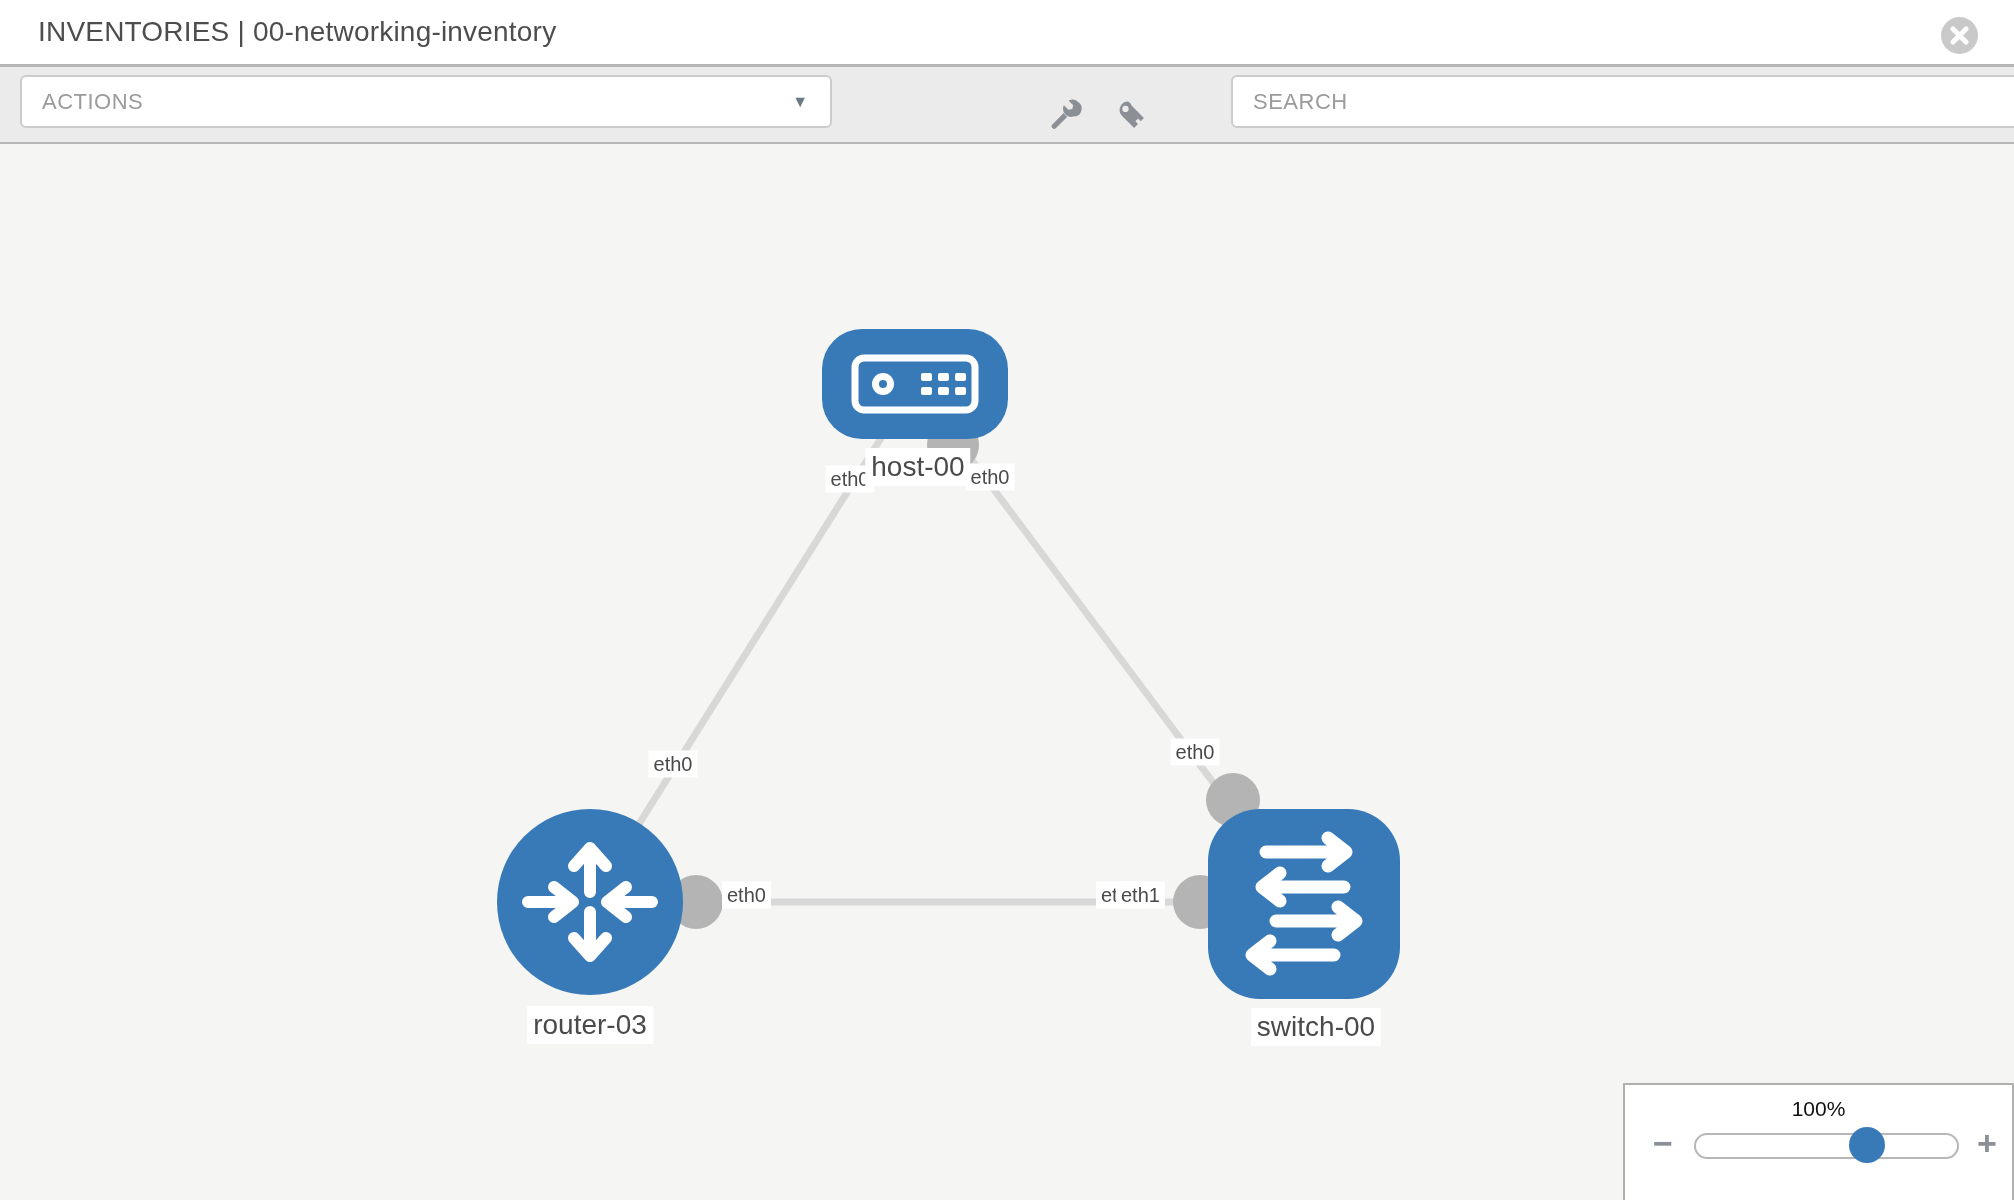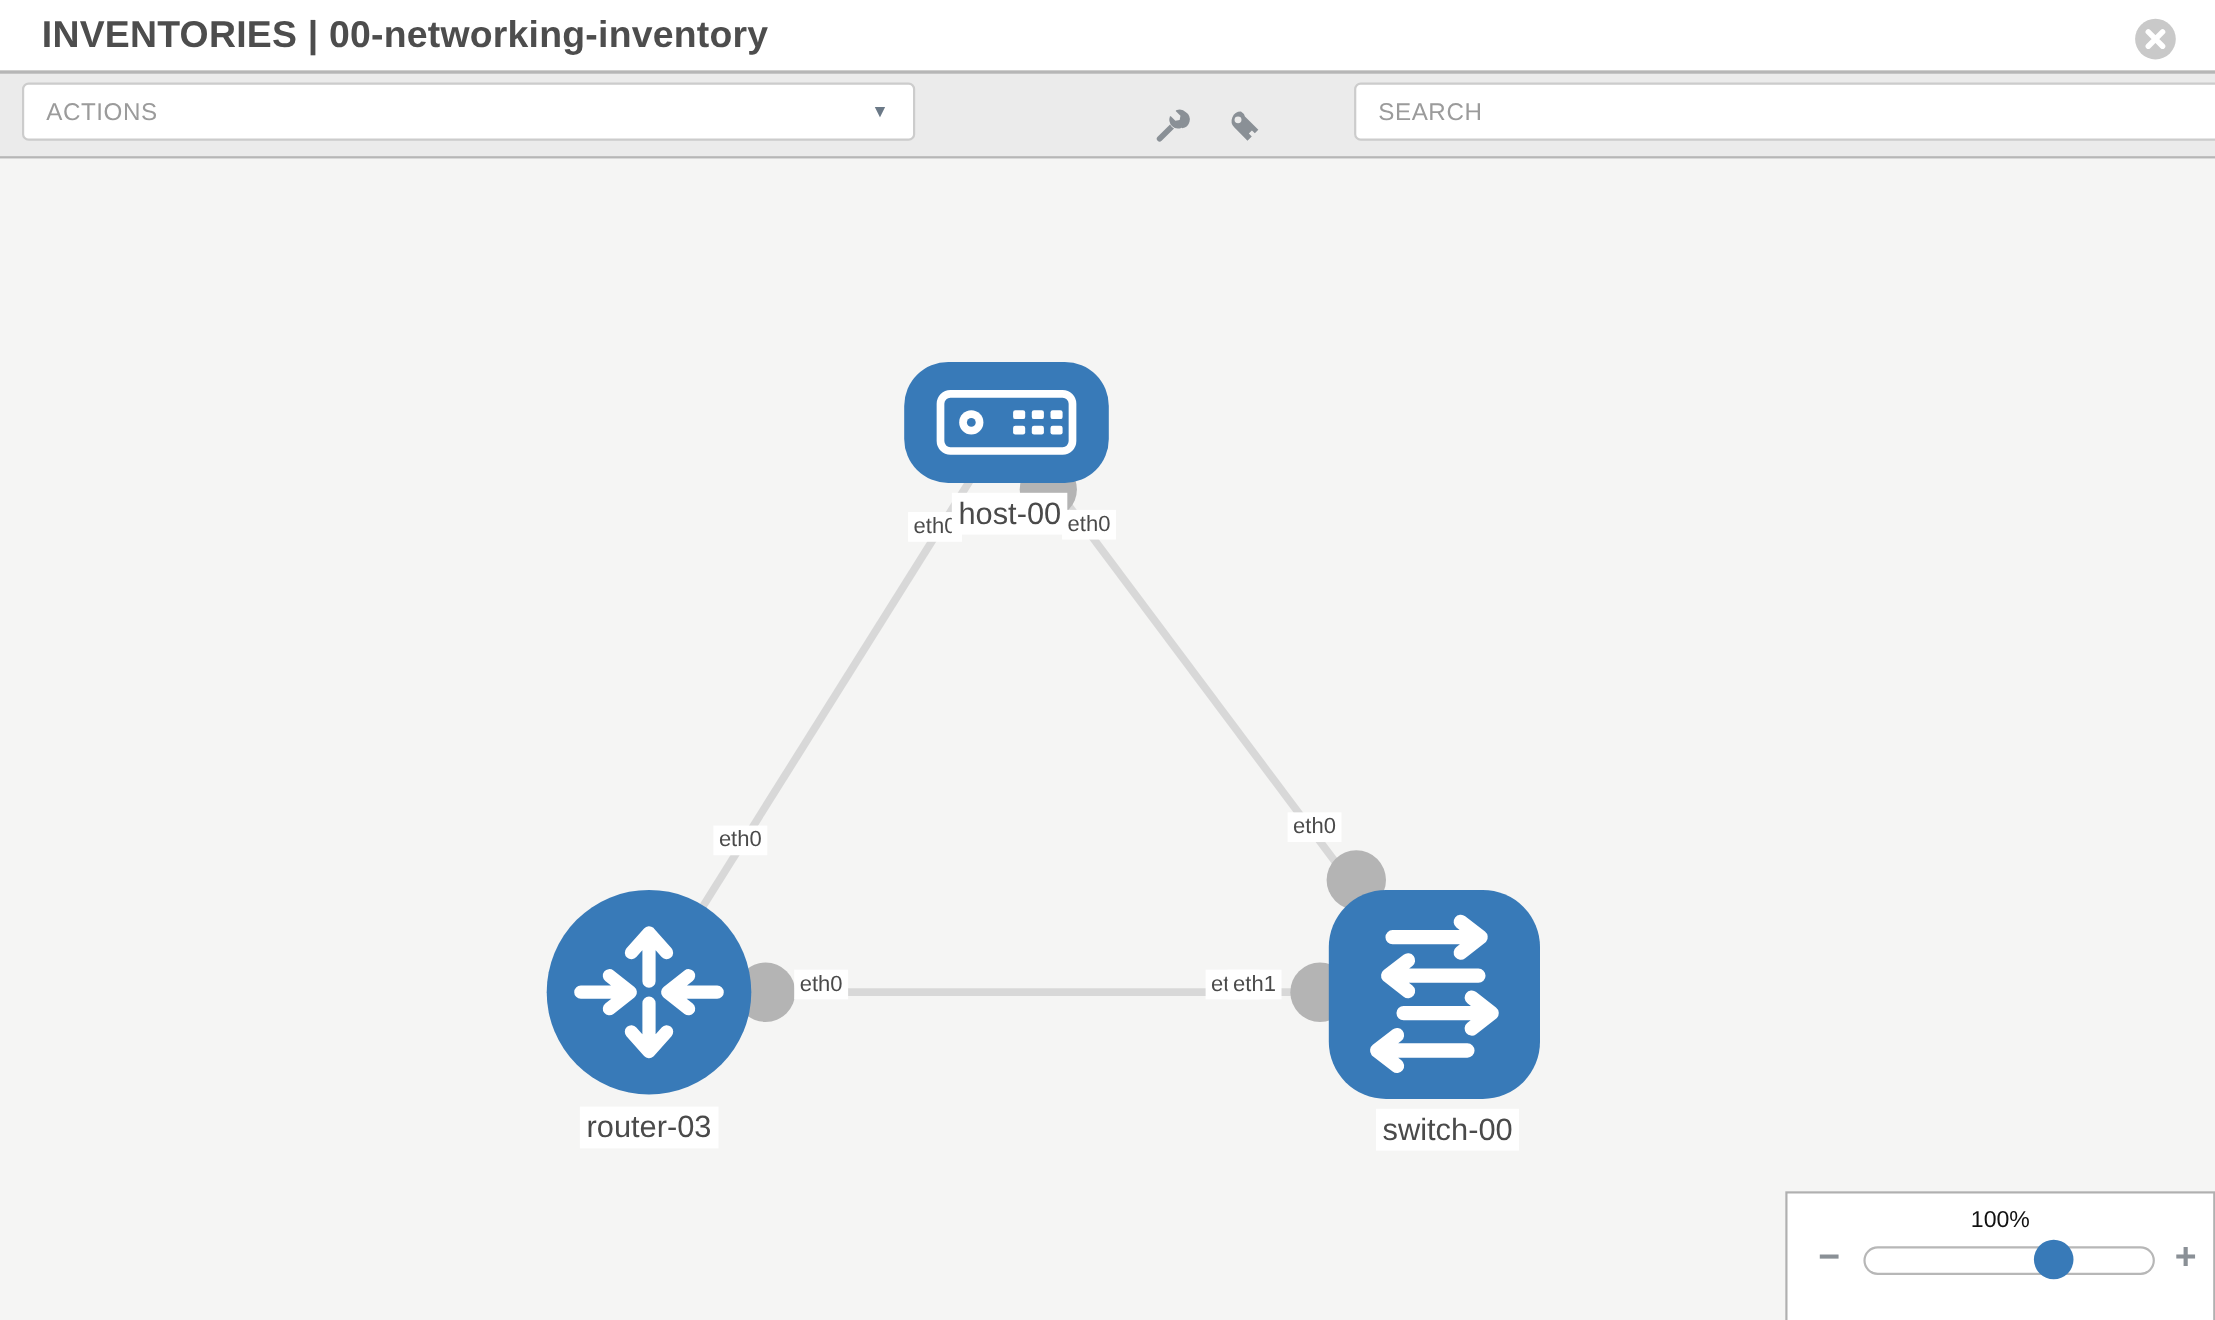--- a/index.html
+++ b/index.html
@@ -2,21 +2,21 @@
 <html><head>
 <meta charset="utf-8">
 <style>
   html,body{margin:0;padding:0;background:#fff;}
   .app{position:relative;width:2014px;height:1200px;overflow:hidden;
        font-family:"Liberation Sans",sans-serif;background:#f5f5f4;}
 
   
   .header{position:absolute;left:0;top:0;width:2014px;height:64px;background:#ffffff;}
   .header-title{position:absolute;left:38px;top:0;height:64px;display:flex;align-items:center;
-    font-size:34px;font-weight:bold;color:#4d4d4d;letter-spacing:.2px;}
+    font-size:28px;font-weight:normal;color:#4d4d4d;letter-spacing:.2px;}
   .close-btn{position:absolute;left:1941px;top:17px;width:37px;height:37px;border-radius:50%;
     background:#c9c9c9;display:flex;align-items:center;justify-content:center;cursor:pointer;}
 
   
   .toolbar{position:absolute;left:0;top:64px;width:2014px;height:80px;background:#ebebeb;
     border-top:3px solid #b6b6b6;border-bottom:2px solid #b6b6b6;box-sizing:border-box;}
   .dropdown{position:absolute;top:11px;height:53px;background:#fff;border:2px solid #cccccc;
     border-radius:6px;box-sizing:border-box;display:flex;align-items:center;cursor:pointer;}
   .dd-actions{left:20px;width:812px;}
   .dd-search{left:1231px;width:835px;}

